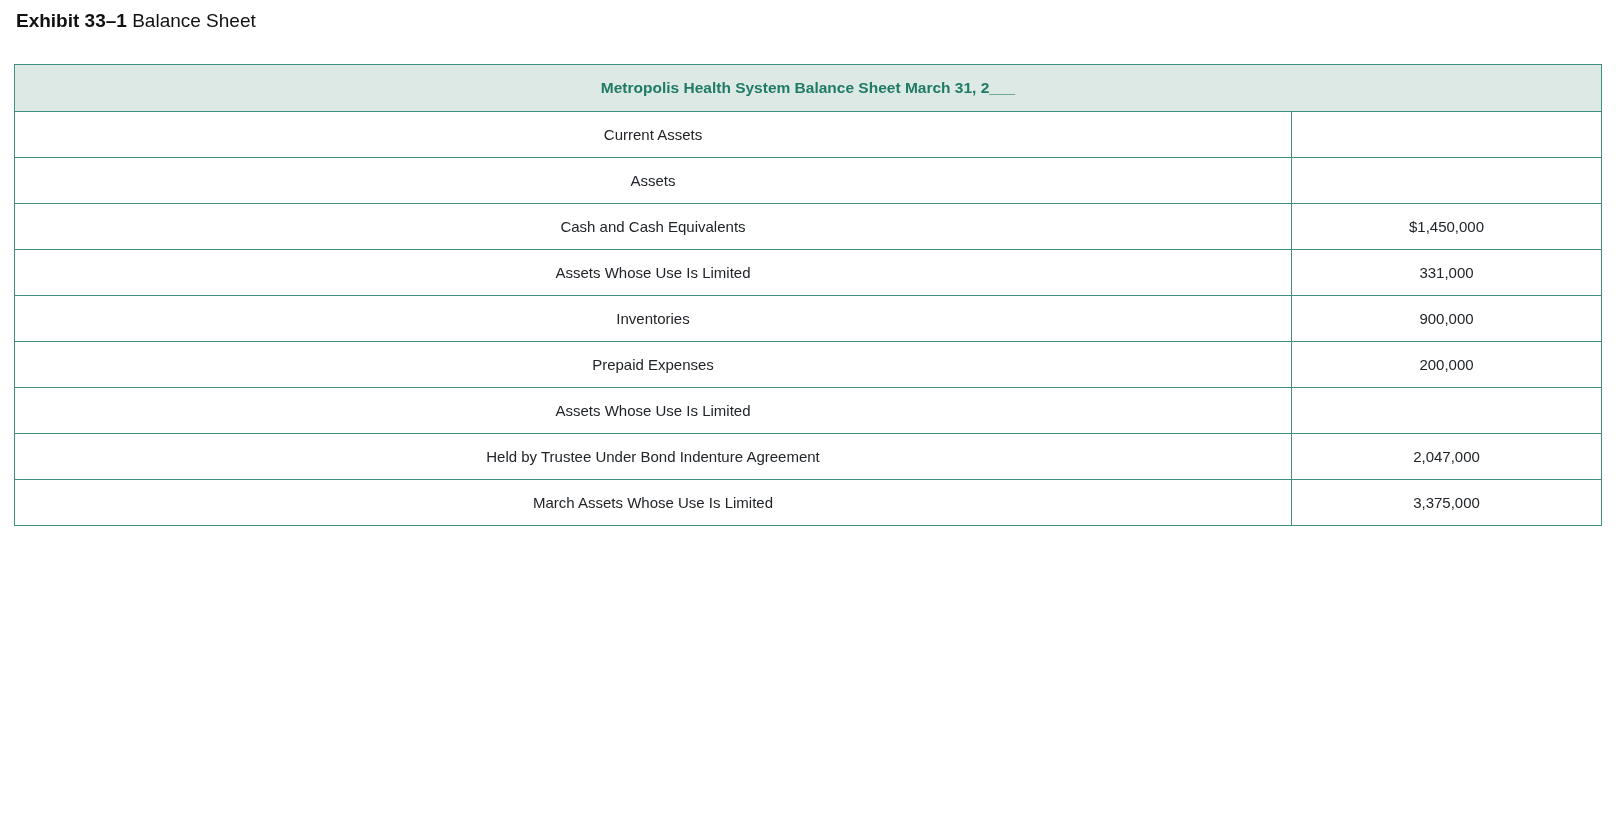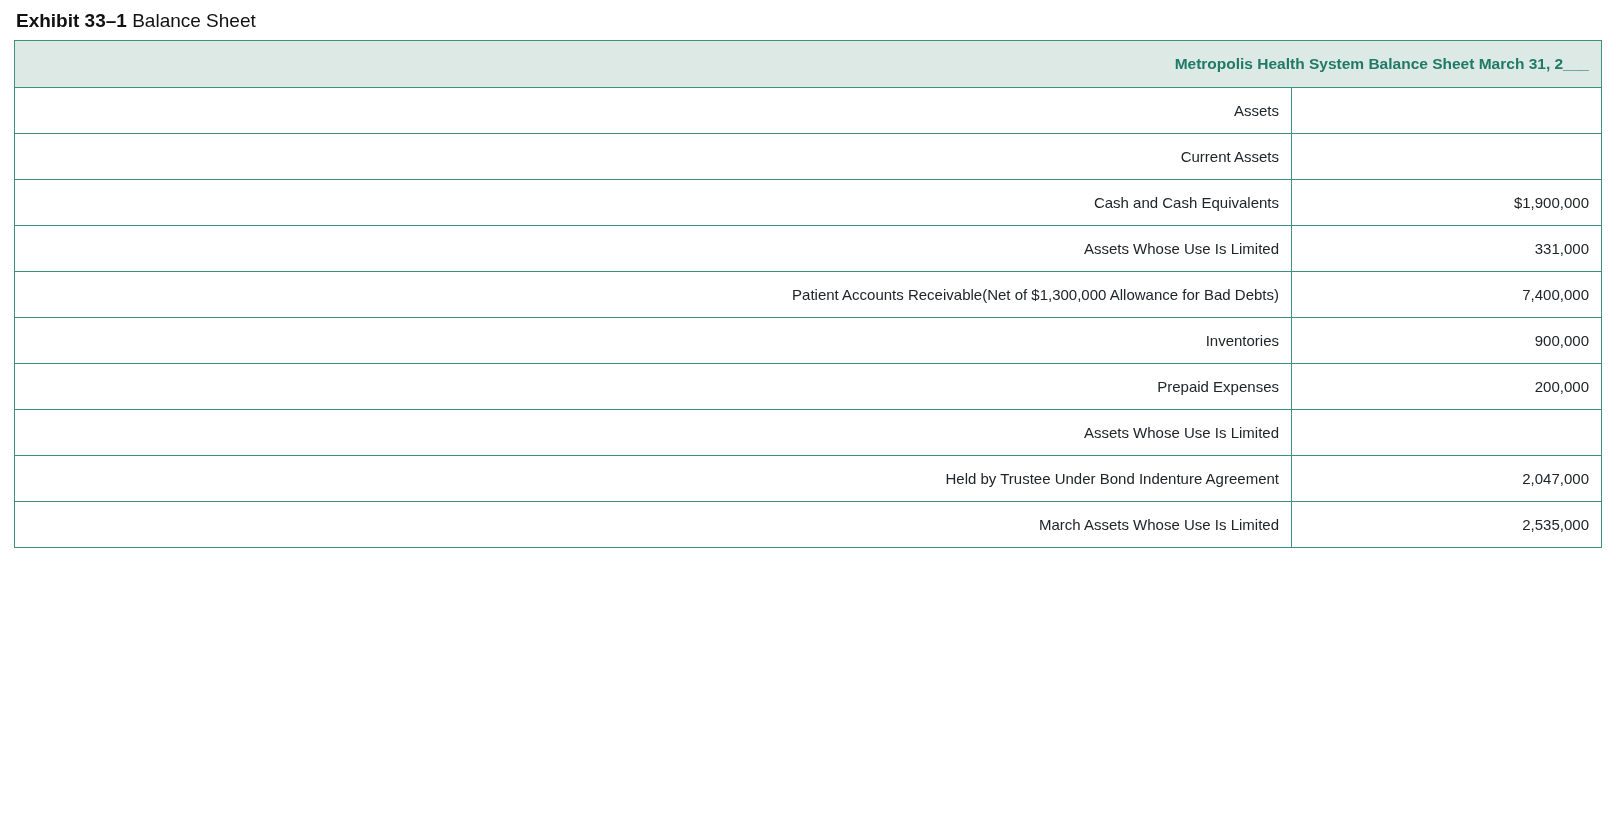--- a/index.html
+++ b/index.html
@@ -9,37 +9,37 @@
     }
     body {
       font-family: Arial, Helvetica, sans-serif;
       background: #ffffff;
       padding: 10px 14px;
       color: #212529;
       font-size: 15px;
     }
     .exhibit-caption {
       font-size: 19px;
-      margin-bottom: 8px;
+      margin-bottom: 32px;
       margin-left: 2px;
       color: #111;
     }
     .exhibit-caption .bold {
       font-weight: 700;
     }
     table.balance-sheet {
       width: 100%;
       border-collapse: collapse;
       table-layout: fixed;
     }
     table.balance-sheet th,
     table.balance-sheet td {
       border: 1px solid #3f8f80;
       padding: 14px 12px;
-      text-align: right;
+      text-align: center;
       vertical-align: middle;
       font-size: 15px;
       color: #212529;
     }
     table.balance-sheet th {
       background: #dde9e4;
       color: #1f7a67;
       font-weight: 700;
       font-size: 15.5px;
     }
@@ -59,53 +59,49 @@
     <col class="label-col">
     <col class="value-col">
   </colgroup>
   <thead>
     <tr>
       <th colspan="2">Metropolis Health System Balance Sheet March 31, 2___</th>
     </tr>
   </thead>
   <tbody>
     <tr>
+      <td>Current Assets</td>
+      <td></td>
+    </tr>
+    <tr>
       <td>Assets</td>
       <td></td>
     </tr>
     <tr>
-      <td>Current Assets</td>
-      <td></td>
-    </tr>
-    <tr>
       <td>Cash and Cash Equivalents</td>
-      <td>$1,900,000</td>
+      <td>$1,450,000</td>
     </tr>
     <tr>
       <td>Assets Whose Use Is Limited</td>
       <td>331,000</td>
-    </tr>
-    <tr>
-      <td>Patient Accounts Receivable(Net of $1,300,000 Allowance for Bad Debts)</td>
-      <td>7,400,000</td>
     </tr>
     <tr>
       <td>Inventories</td>
       <td>900,000</td>
     </tr>
     <tr>
       <td>Prepaid Expenses</td>
       <td>200,000</td>
     </tr>
     <tr>
       <td>Assets Whose Use Is Limited</td>
       <td></td>
     </tr>
     <tr>
       <td>Held by Trustee Under Bond Indenture Agreement</td>
       <td>2,047,000</td>
     </tr>
     <tr>
       <td>March Assets Whose Use Is Limited</td>
-      <td>2,535,000</td>
+      <td>3,375,000</td>
     </tr>
   </tbody>
 </table>
 
 </body></html>

